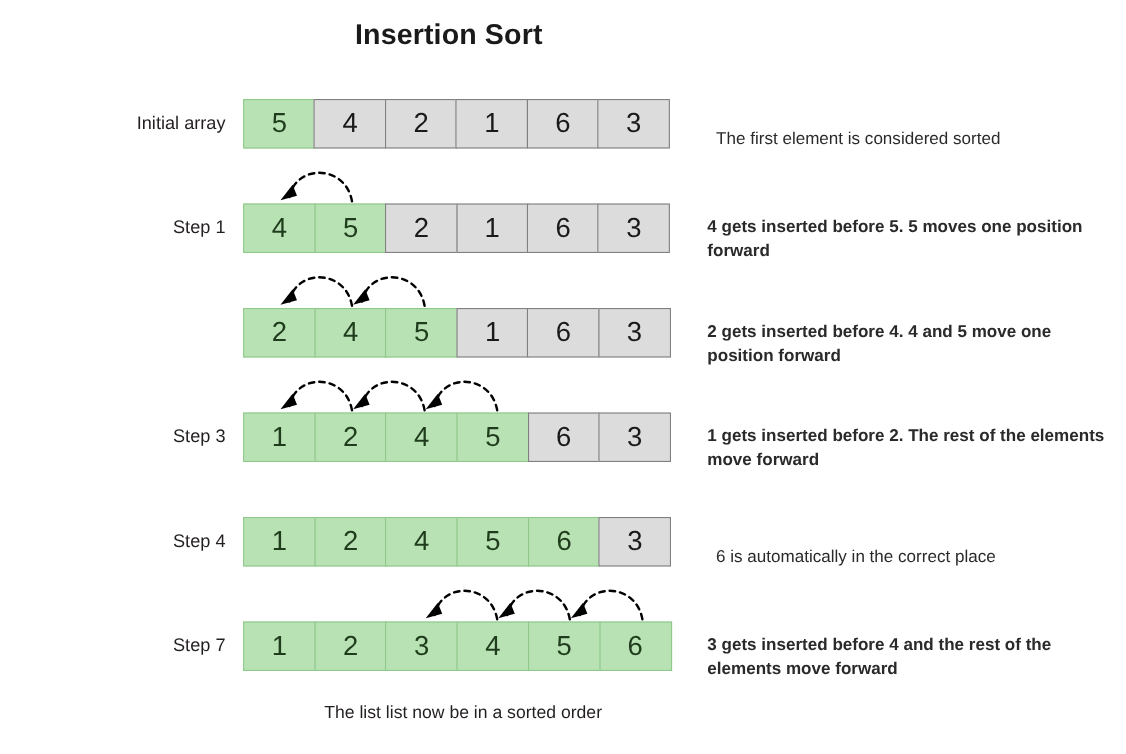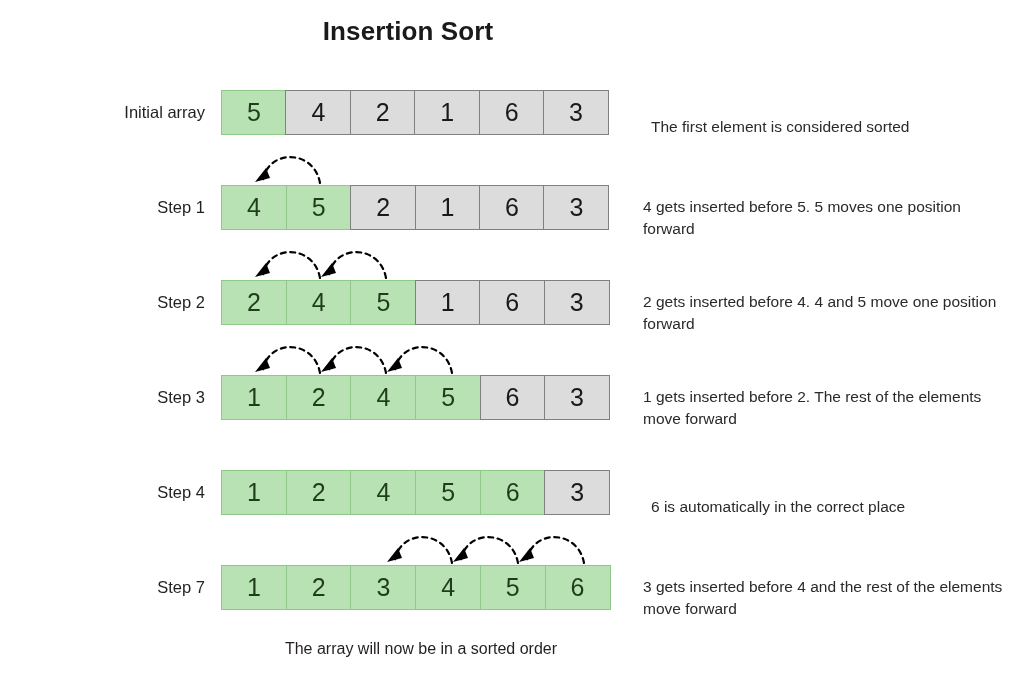--- a/index.html
+++ b/index.html
@@ -91,21 +91,21 @@
 
   .desc {
     position: absolute;
     left: 643px;
     top: 0;
     width: 372px;
     font-size: 15.5px;
     line-height: 22px;
     color: #2a2a2a;
   }
-  .desc.mid { top: 11px; }
+  .desc.mid { top: 11px; font-weight: bold; }
   .desc.one { top: 11px; }
   .desc.indent { left: 651px; margin-top: 15px; }
 
   .arrows {
     position: absolute;
     top: -42px;
     height: 44px;
     pointer-events: none;
   }
 
@@ -151,23 +151,20 @@
         <div class="cell green">4</div>
         <div class="cell green">5</div>
         <div class="cell gray">2</div>
         <div class="cell gray">1</div>
         <div class="cell gray">6</div>
         <div class="cell gray">3</div>
       </div>
       <div class="desc mid">4 gets inserted before 5. 5 moves one position forward</div>
     </div>
     <div class="row">
-      <div class="label-wrap">
-        <div class="row-label">Step 2</div>
-      </div>
       <svg class="arrows" width="198" height="44" viewBox="0 0 198 44" style="left: 221px;">
         <path d="M 99 40 C 93 6 47 6 42 37" fill="none" stroke="#000000" stroke-width="2.2" stroke-dasharray="5,4.5" stroke-linecap="round"></path>
         <polygon points="34,39 49,35 45,25" fill="#000000"></polygon>
         <path d="M 165 40 C 159 6 113 6 108 37" fill="none" stroke="#000000" stroke-width="2.2" stroke-dasharray="5,4.5" stroke-linecap="round"></path>
         <polygon points="100,39 115,35 111,25" fill="#000000"></polygon>
       </svg>
       <div class="array">
         <div class="cell green">2</div>
         <div class="cell green">4</div>
         <div class="cell green">5</div>
@@ -230,13 +227,13 @@
         <div class="cell green">2</div>
         <div class="cell green">3</div>
         <div class="cell green">4</div>
         <div class="cell green">5</div>
         <div class="cell green">6</div>
       </div>
       <div class="desc mid">3 gets inserted before 4 and the rest of the elements move forward</div>
     </div>
   </div>
 
-<div id="footer">The array will now be in a sorted order</div>
+<div id="footer">The list list now be in a sorted order</div>
 
 </body></html>

